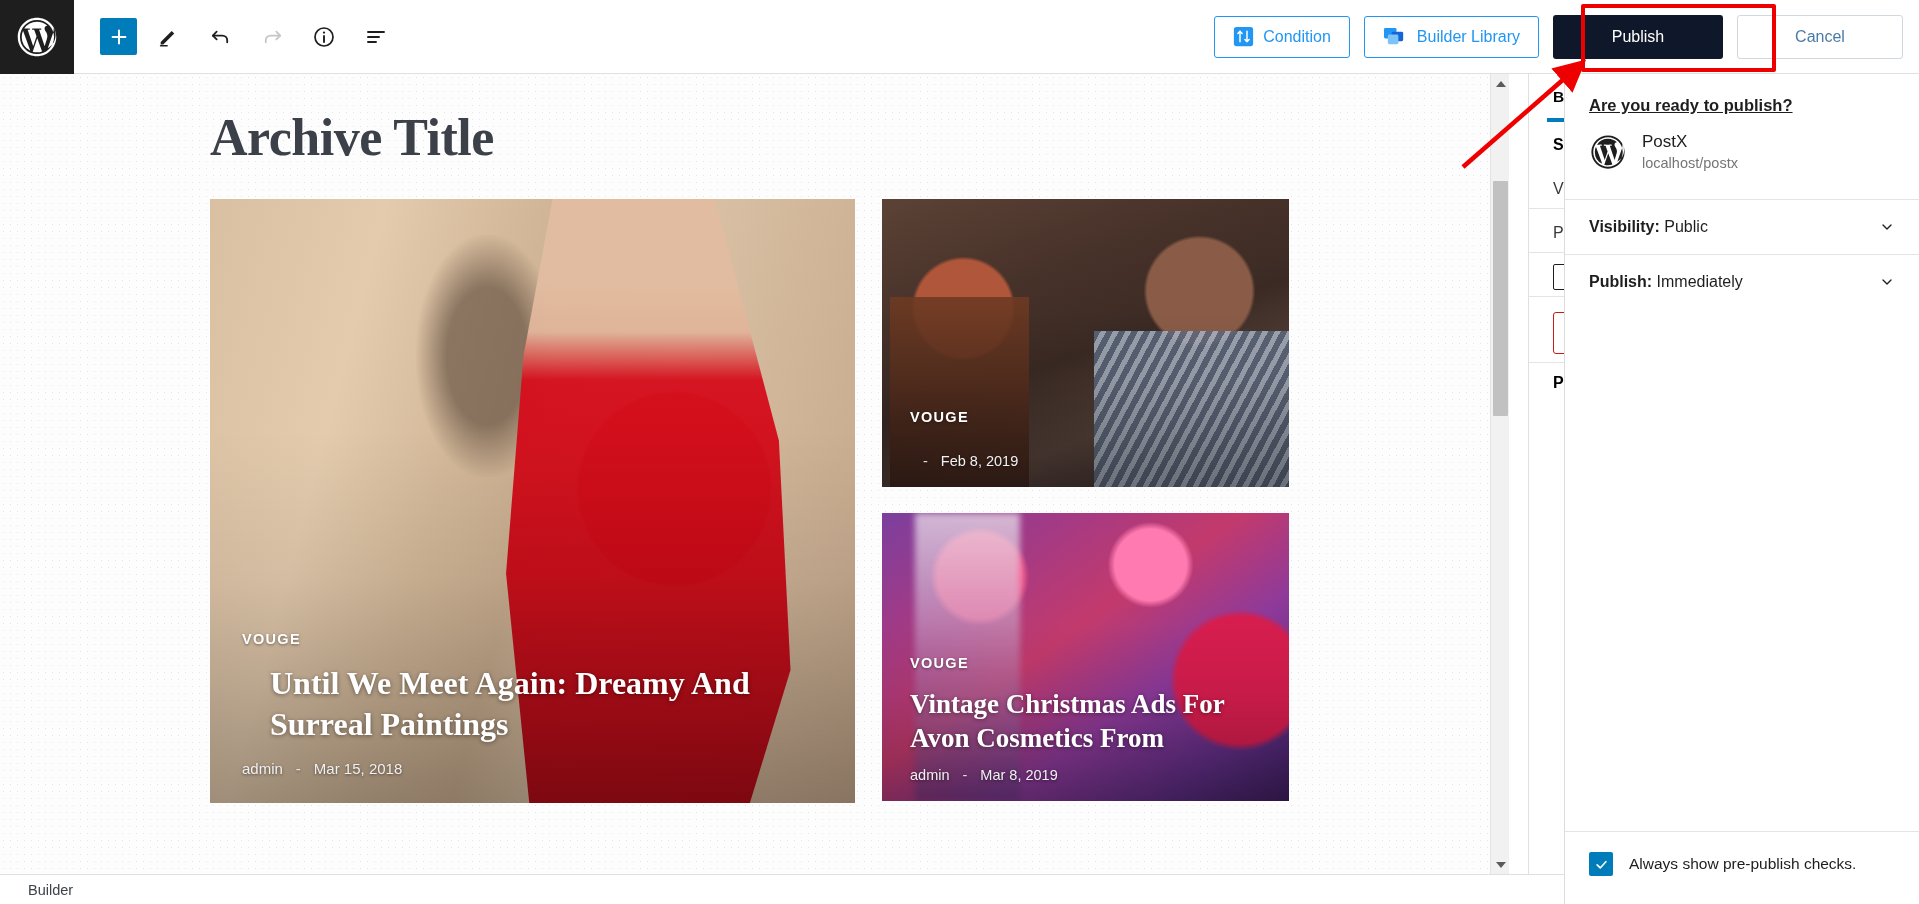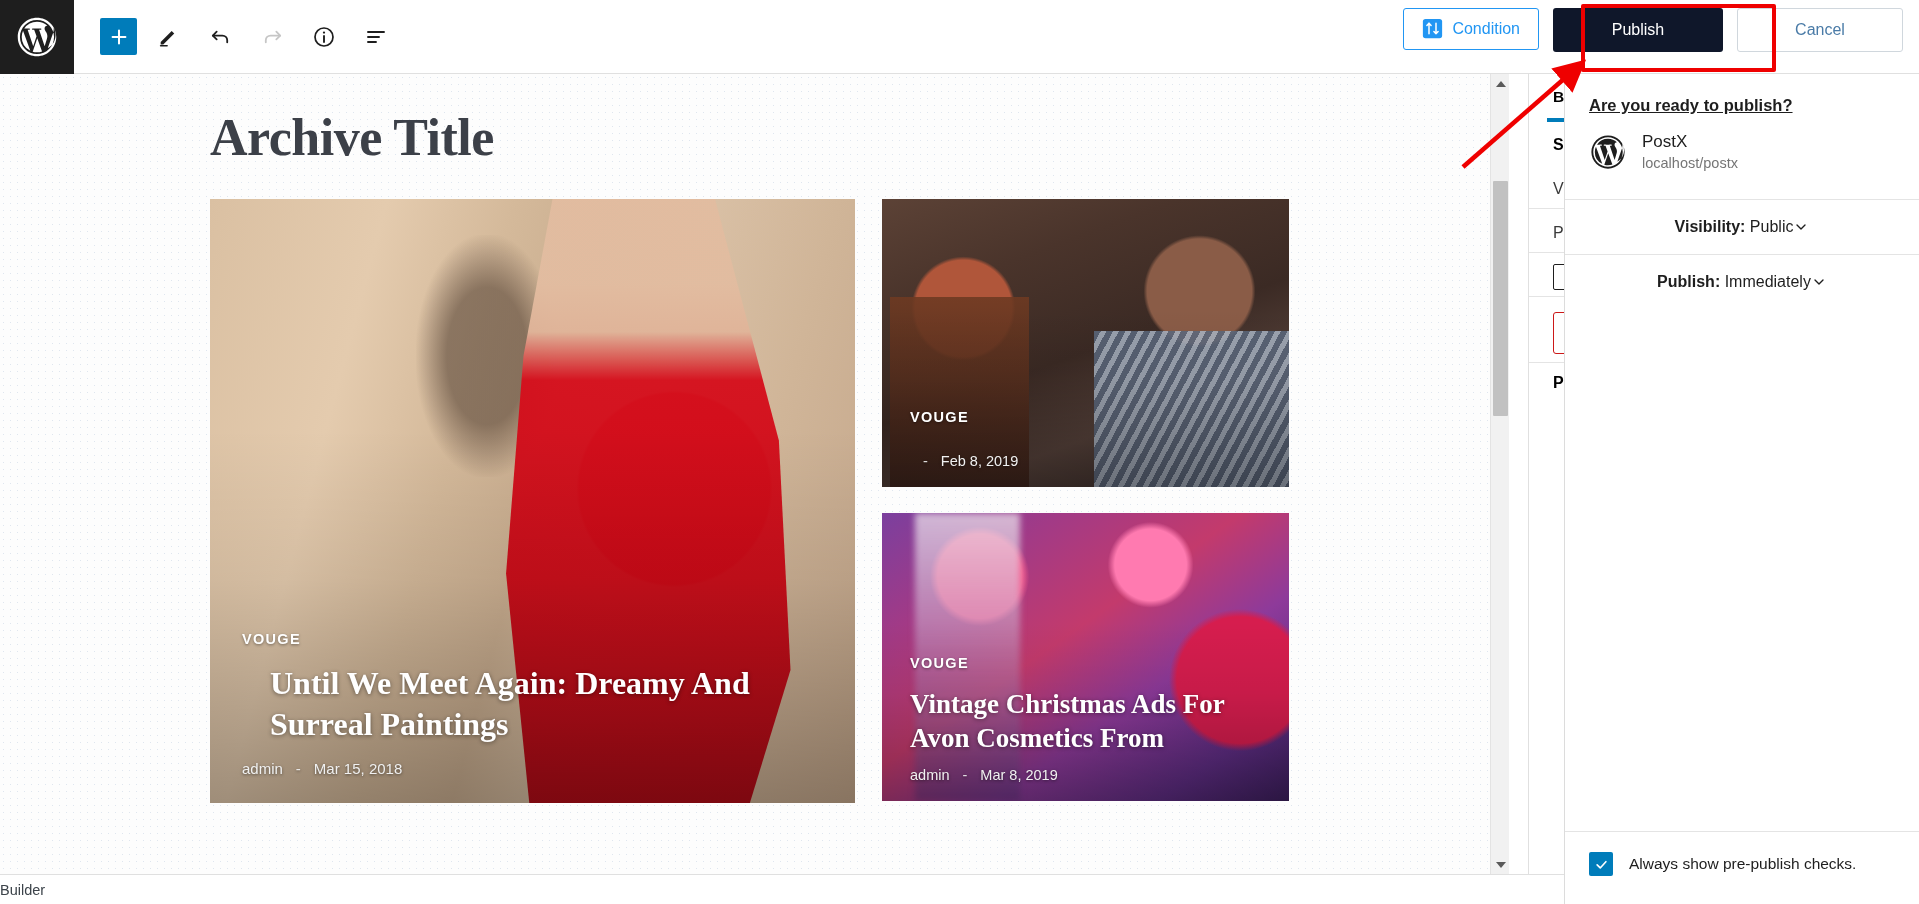--- a/index.html
+++ b/index.html
@@ -30,21 +30,21 @@
   .tb-btn {
     width: 42px; height: 42px; display: flex; align-items: center; justify-content: center;
     background: transparent; border: none; cursor: pointer; border-radius: 2px;
   }
   .tb-btn.primary { background: #007cba; width: 37px; height: 37px; border-radius: 2px; }
   .tb-btn.primary svg { fill: #fff; }
   .tb-btn svg { fill: none; stroke: #1e1e1e; stroke-width: 2; }
   .tb-btn.disabled svg { stroke: #c6c6c6; }
 
   .tb-right {
-    margin-left: auto; display: flex; gap: 14px;
+    margin-left: auto; display: flex; align-items: center; gap: 14px;
     padding-right: 16px; height: 58px;
   }
   .pill-btn {
     display: flex; align-items: center; gap: 9px;
     height: 42px; padding: 0 18px;
     border: 1px solid #2196f3; border-radius: 3px;
     background: #fff; color: #2196f3;
     font-size: 16px; cursor: pointer; white-space: nowrap;
   }
   .pill-btn .ic { display: flex; align-items: center; }
@@ -255,21 +255,21 @@
   }
   .pp-main { padding: 22px 24px 0 24px; }
   .pp-head { font-size: 16.5px; font-weight: bold; color: #1e1e1e; margin-bottom: 16px; text-decoration: underline; }
   .pp-sub { font-size: 16px; color: #3c434a; line-height: 1.42; margin-bottom: 20px; }
   .pp-site { display: flex; align-items: center; gap: 15px; padding-bottom: 26px; }
   .pp-site svg { width: 38px; height: 38px; flex: 0 0 38px; }
   .pp-site-name { font-size: 17px; color: #1e1e1e; line-height: 1.3; }
   .pp-site-url { font-size: 14.5px; color: #757575; line-height: 1.4; }
 
   .pp-accordion {
-    display: flex; align-items: center; justify-content: center;
+    display: flex; align-items: center; justify-content: space-between;
     padding: 18px 24px; border-top: 1px solid #e4e4e4;
     cursor: pointer;
   }
   .pp-acc-label { font-size: 16px; color: #1e1e1e; }
   .pp-acc-label b { font-weight: bold; }
   .chev { width: 16px; height: 16px; stroke: #1e1e1e; stroke-width: 2; fill: none; }
 
   .pp-footer {
     margin-top: auto; border-top: 1px solid #e4e4e4;
     padding: 20px 24px 28px 24px;
@@ -279,21 +279,21 @@
     width: 24px; height: 24px; background: #007cba; border-radius: 2px;
     display: flex; align-items: center; justify-content: center; cursor: pointer; flex: 0 0 24px;
   }
   .pp-cb svg { width: 15px; height: 15px; stroke: #fff; stroke-width: 2.6; fill: none; }
   .pp-cb-label { font-size: 15.5px; color: #1e1e1e; }
 
   
   .statusbar {
     position: absolute; bottom: 0; left: 0; width: 1564px; height: 30px;
     background: #fff; border-top: 1px solid #e0e0e0;
-    display: flex; align-items: center; 
+    display: flex; align-items: center; padding-left: 28px;
     font-size: 14.5px; color: #3c434a;
     z-index: 18;
     text-align: right;
   }
 </style>
 </head>
 <body>
 
 <div id="app">
 
@@ -348,20 +348,30 @@
         <span class="ic">
           <svg viewBox="0 0 24 24" width="21" height="21">
             <rect x="1" y="1" width="22" height="22" rx="3" fill="#2196f3"></rect>
             <path d="M8 6v12M8 6l-2.4 2.6M8 6l2.4 2.6" stroke="#fff" stroke-width="1.7" fill="none" stroke-linecap="round"></path>
             <path d="M16 18V6M16 18l-2.4-2.6M16 18l2.4-2.6" stroke="#fff" stroke-width="1.7" fill="none" stroke-linecap="round"></path>
           </svg>
         </span>
         <span>Condition</span>
       </button>
 
+      <button class="pill-btn">
+        <span class="ic">
+          <svg viewBox="0 0 26 24" width="25" height="23">
+            <rect x="1" y="3" width="13" height="11" rx="1.5" fill="#2196f3"></rect>
+            <rect x="9" y="7" width="12" height="10" rx="1.5" fill="#1565d8"></rect>
+            <rect x="5" y="10" width="11" height="10" rx="1.5" fill="#7cc3f7"></rect>
+          </svg>
+        </span>
+        <span>Builder Library</span>
+      </button>
 
       <div class="publish-wrap">
         <button class="publish-btn">Publish</button>
       </div>
       <button class="cancel-btn">Cancel</button>
     </div>
   </div>
 
   <div class="canvas">
     <h1 class="archive-title">Archive Title</h1>

